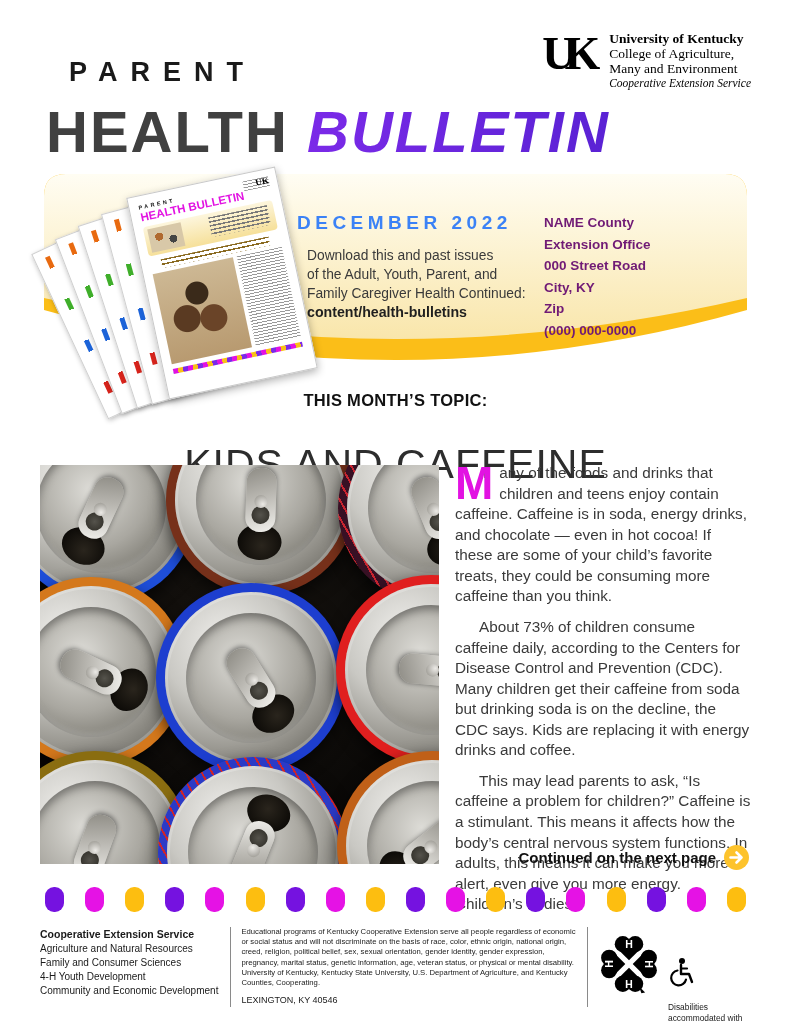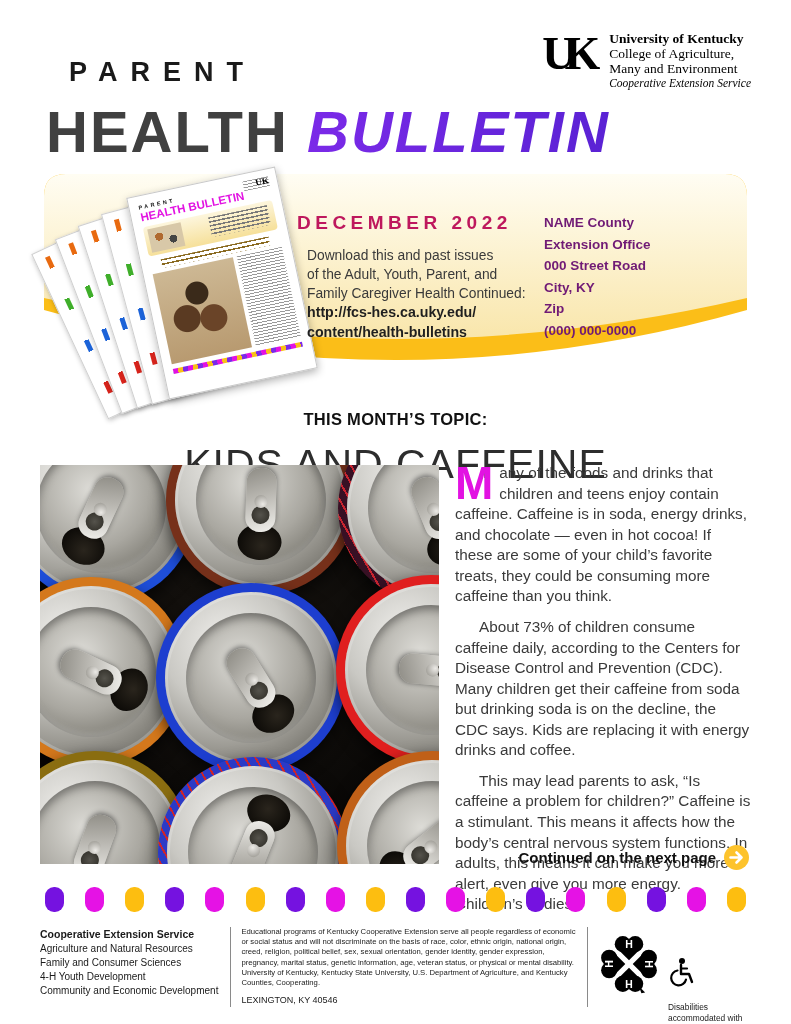--- a/index.html
+++ b/index.html
@@ -18,21 +18,21 @@
   .uk-text .l2,.uk-text .l3{font-size:13.5px;line-height:15px;}
   .uk-text .l4{font-size:11.5px;font-style:italic;line-height:14px;}
   
   .kicker{position:absolute;left:69px;top:57px;font-size:27px;font-weight:bold;letter-spacing:13px;color:#1a1a1a;}
   .masthead{position:absolute;left:46px;top:98px;width:705px;font-size:58px;font-weight:bold;letter-spacing:2px;white-space:nowrap;}
   .masthead .w1{color:#404040;}
   .masthead .w2{background:linear-gradient(90deg,#7b2ae8,#5a22d4);-webkit-background-clip:text;background-clip:text;color:transparent;font-style:italic;}
   
   .banner{position:absolute;left:44px;top:170px;width:703px;height:200px;}
   .banner svg.bg{position:absolute;left:0;top:0;}
-  .issue-month{position:absolute;left:253px;top:42px;font-size:19px;font-weight:bold;letter-spacing:4.5px;color:#be185d;white-space:nowrap;}
+  .issue-month{position:absolute;left:253px;top:42px;font-size:19px;font-weight:bold;letter-spacing:4.5px;color:#3b82f6;white-space:nowrap;}
   .download{position:absolute;left:263px;top:76px;font-size:13.8px;line-height:1.38;color:#3a3a3a;}
   .download-url{position:absolute;left:263px;top:133px;font-size:14.2px;line-height:1.38;font-weight:bold;color:#1f1f1f;}
   .address{position:absolute;left:500px;top:42px;font-size:13.5px;font-weight:bold;line-height:1.6;color:#701a75;}
   
   .stack{position:absolute;left:14px;top:4px;width:250px;height:210px;}
   .bpage{position:absolute;background:#fff;border:1px solid #cfcfcf;box-shadow:0 2px 5px rgba(0,0,0,.25);}
   .bp1{left:6px;top:46px;width:120px;height:180px;transform:rotate(-25deg);}
   .bp2{left:26px;top:36px;width:128px;height:185px;transform:rotate(-21deg);}
   .bp3{left:46px;top:26px;width:136px;height:190px;transform:rotate(-18deg);}
   .bp4{left:66px;top:18px;width:144px;height:195px;transform:rotate(-15deg);}
@@ -54,21 +54,21 @@
     background:repeating-linear-gradient(#8a6a20 0 1.5px,transparent 1.5px 4.5px);}
   .m-main{display:flex;gap:4px;margin-top:4px;}
   .m-bigphoto{width:82px;height:92px;background:
      radial-gradient(circle at 30% 55%,#5a3a22 0 13px,transparent 14px),
      radial-gradient(circle at 62% 60%,#6a4428 0 13px,transparent 14px),
      radial-gradient(circle at 48% 30%,#3a2a1a 0 11px,transparent 12px),
      linear-gradient(#cdb894,#b89a70);}
   .m-col{flex:1;height:92px;background:repeating-linear-gradient(#9a9a9a 0 1px,transparent 1px 3px);}
   .m-dots{margin-top:5px;height:5px;background:repeating-linear-gradient(90deg,#e212e2 0 5px,#f8c018 5px 10px,#7b2ae8 10px 15px);}
   
-  .topic-label{position:absolute;left:0;top:410px;width:100%;text-align:center;font-size:16.5px;font-weight:bold;color:#111;letter-spacing:.3px;}
+  .topic-label{position:absolute;left:0;top:391px;width:100%;text-align:center;font-size:16.5px;font-weight:bold;color:#111;letter-spacing:.3px;}
   .topic-title{position:absolute;left:0;top:405px;width:100%;text-align:center;font-size:41px;font-weight:300;color:#2d2d2d;letter-spacing:1px;margin-top:36px;}
   
   .photo{position:absolute;left:40px;top:465px;width:399px;height:399px;overflow:hidden;
     background:radial-gradient(circle at 50% 45%,#191511,#070605 75%);}
   .can{position:absolute;width:190px;height:190px;border-radius:50%;box-shadow:0 6px 16px rgba(0,0,0,.6);}
   .can-top{position:absolute;inset:9px;border-radius:50%;
     background:radial-gradient(circle at 35% 30%,#f0efec,#c9c8c3 38%,#93918a 68%,#64625b 92%);
     box-shadow:inset 0 0 0 3px rgba(255,255,255,.22);}
   .can-inner{position:absolute;inset:30px;border-radius:50%;
     background:radial-gradient(circle at 42% 36%,#dddcd7,#a9a7a0 52%,#807e76 80%,#6b695f);
@@ -169,21 +169,20 @@
       </div>
     </div>
 
     <div class="issue-month">DECEMBER 2022</div>
     <div class="download">
         <div>Download this and past issues</div>
         <div>of the Adult, Youth, Parent, and</div>
         <div>Family Caregiver Health Continued:</div>
       </div>
     <div class="download-url">
-        <div>http://fcs-hes.ca.uky.edu/</div>
         <div>content/health-bulletins</div>
       </div>
     <div class="address">
         <div>NAME County</div>
         <div>Extension Office</div>
         <div>000 Street Road</div>
         <div>City, KY</div>
         <div>Zip</div>
         <div>(000) 000-0000</div>
       </div>

